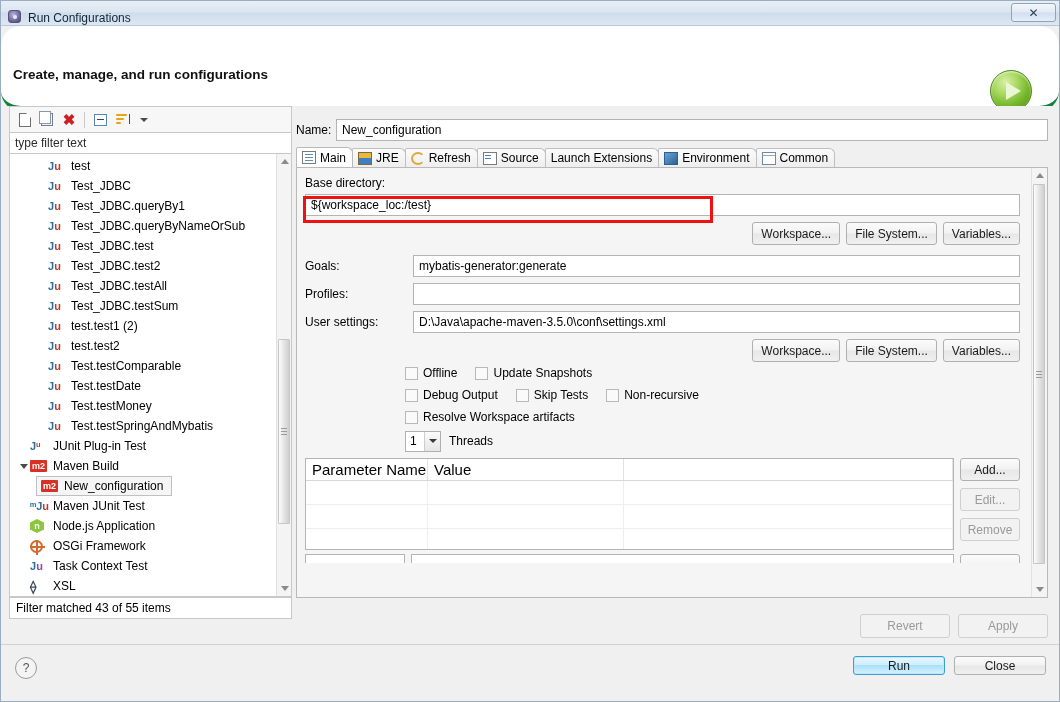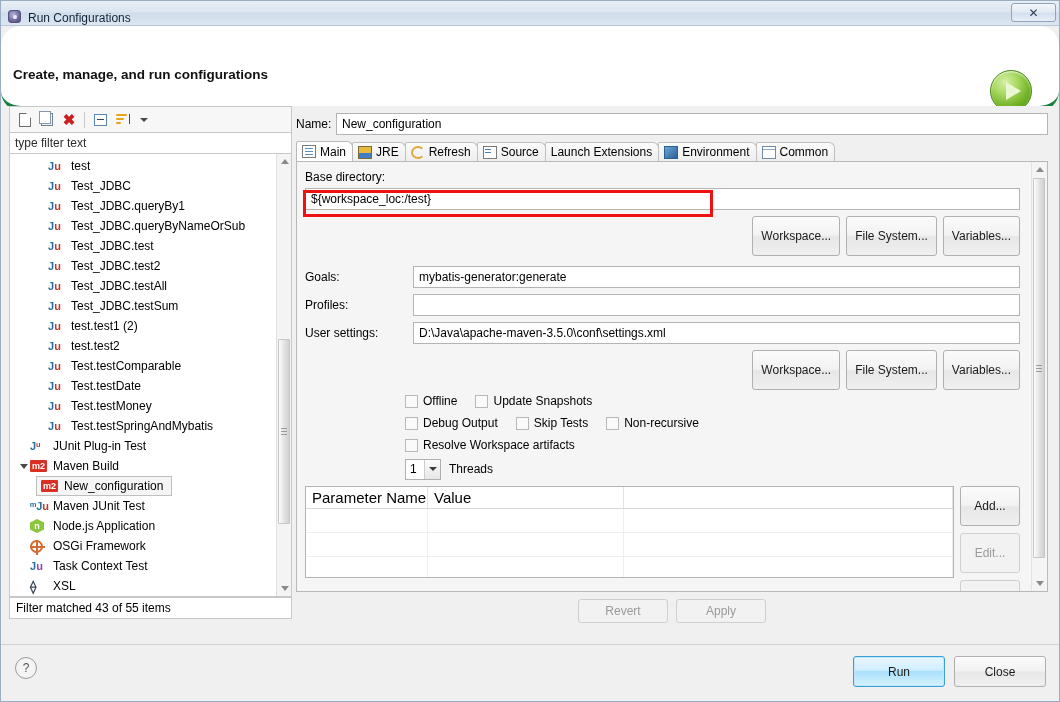--- a/index.html
+++ b/index.html
@@ -276,21 +276,21 @@
     background: #ffffff;
     box-sizing: border-box;
     display: flex; align-items: center;
     padding-left: 6px;
     font-size: 12px;
     margin-top: 0;
   }
 
   
   .right-panel {
-    position: absolute; left: 295px; top: 7px; width: 752px; height: 533px;
+    position: absolute; left: 295px; top: 13px; width: 752px; height: 533px;
   }
   .name-row {
     display: flex; align-items: center; height: 22px; margin-bottom: 6px;
   }
   .name-label { width: 40px; font-size: 12px; }
   .name-input {
     flex: 1; height: 22px; border: 1px solid #b4b4b4; background: #fff;
     box-sizing: border-box; display: flex; align-items: center; padding-left: 5px;
     font-size: 12px;
   }
@@ -355,21 +355,21 @@
   .highlight-box {
     position: absolute;
     left: 6px; top: 28px; width: 410px; height: 27px;
     border: 3px solid #ee1111;
     box-sizing: border-box;
     z-index: 5;
     pointer-events: none;
   }
   .btn-row { display: flex; justify-content: flex-end; gap: 6px; margin-top: 6px; }
   .btn {
-    height: 40px; min-width: 74px;
+    height: 23px; min-width: 74px;
     border: 1px solid #b0b0b0;
     border-radius: 3px;
     background: linear-gradient(to bottom, #fbfbfb 0%, #f2f2f2 48%, #e7e7e7 52%, #f0f0f0 100%);
     display: flex; align-items: center; justify-content: center;
     font-size: 12px; color: #1b1b1b;
     padding: 0 8px;
     box-sizing: border-box;
   }
   .btn.disabled { color: #9a9a9a; background: #f2f2f2; border-color: #cfcfcf; }
   .btn.primary {
@@ -432,43 +432,43 @@
   }
   .partial-box {
     border: 1px solid #b4b4b4; height: 20px; box-sizing: border-box; background: #fff;
   }
   .partial-btn {
     border: 1px solid #b0b0b0; height: 20px; box-sizing: border-box;
     background: linear-gradient(to bottom,#fbfbfb,#ececec); border-radius:3px;
   }
 
   .revert-apply {
-    display: flex; justify-content: center; gap: 8px;
-    margin-top: 7px;
+    display: flex; justify-content: flex-end; gap: 8px;
+    margin-top: 16px;
   }
   .revert-apply .btn { min-width: 90px; height: 24px; }
 
   
   .footer {
     position: absolute; left: 0; right: 0; bottom: 0; height: 56px;
     border-top: 1px solid #d2d2d2;
     background: #f0f0f0;
   }
   .help-btn {
     position: absolute; left: 14px; top: 12px;
     width: 20px; height: 20px; border-radius: 50%;
     border: 1px solid #9b9b9b;
     display: flex; align-items: center; justify-content: center;
     font-size: 12px; color: #555; background: #f4f4f4;
   }
   .footer-btns {
     position: absolute; right: 13px; top: 11px;
     display: flex; gap: 9px;
   }
-  .footer-btns .btn { width: 92px; height: 31px; }
+  .footer-btns .btn { width: 92px; height: 19px; }
 </style>
 </head>
 <body>
 
 <div class="window">
 
   <div class="titlebar">
     <div class="titlebar-icon">
         <div class="gear"></div>
       </div>

